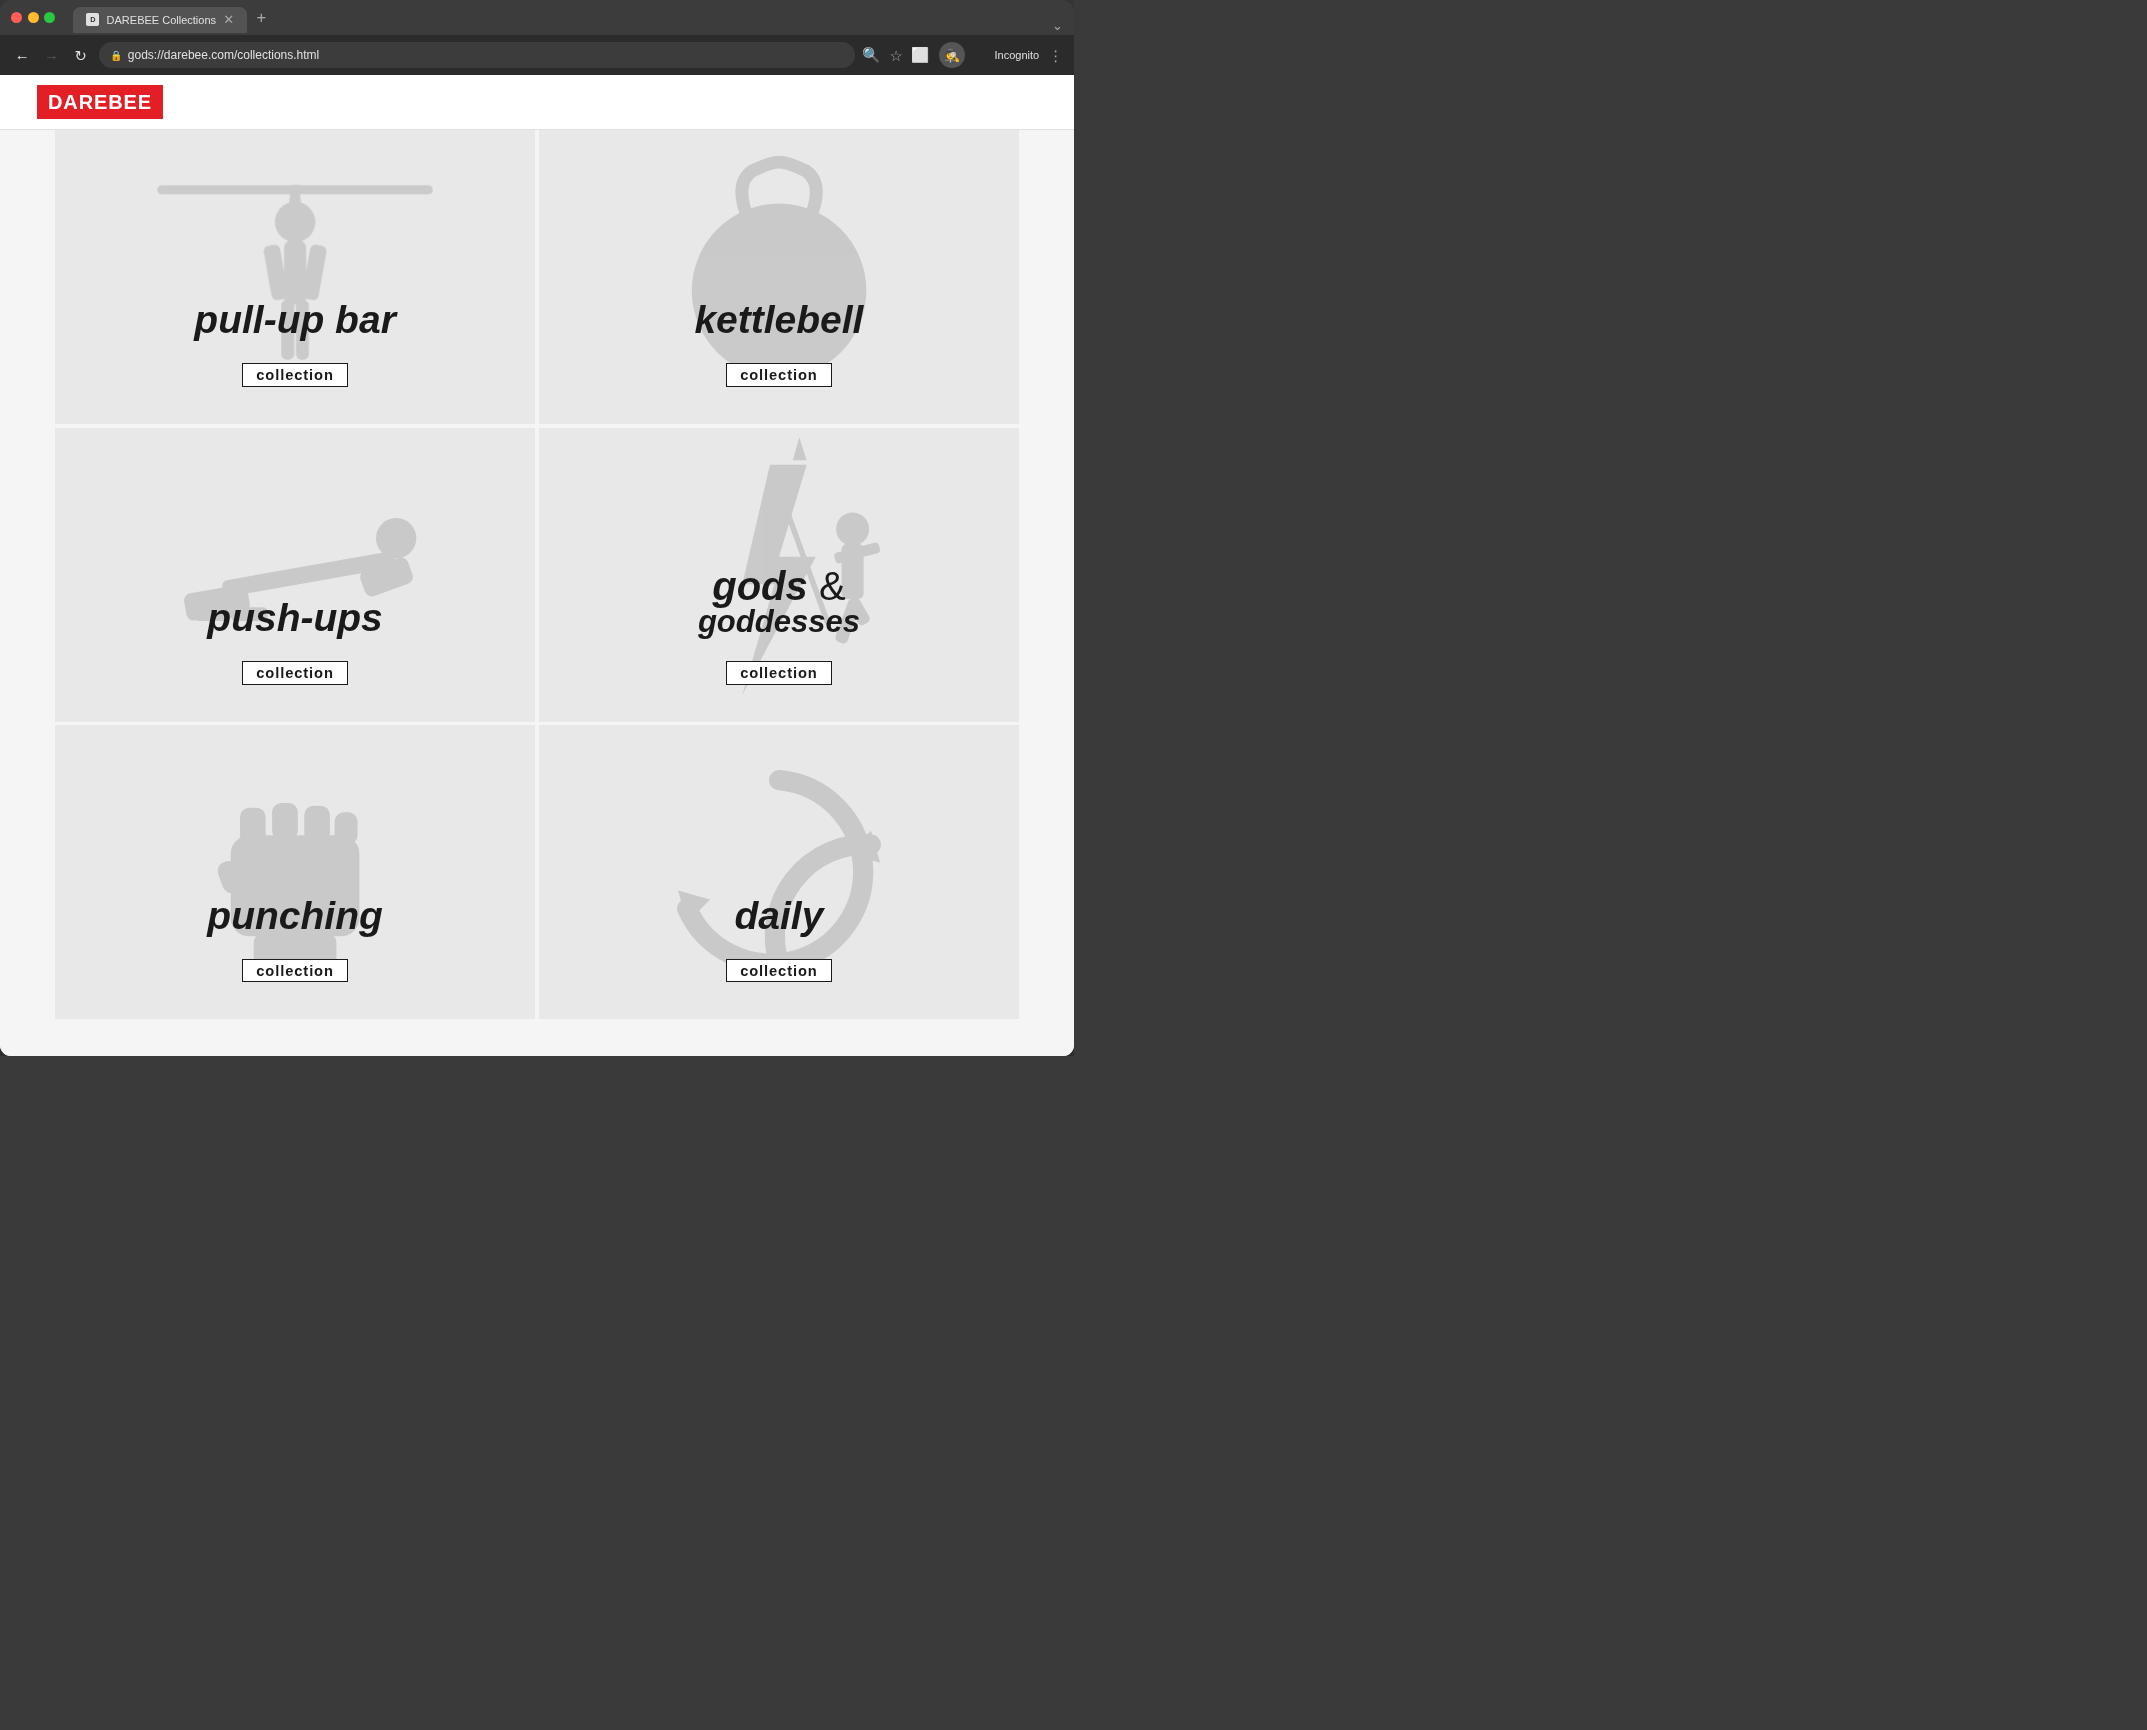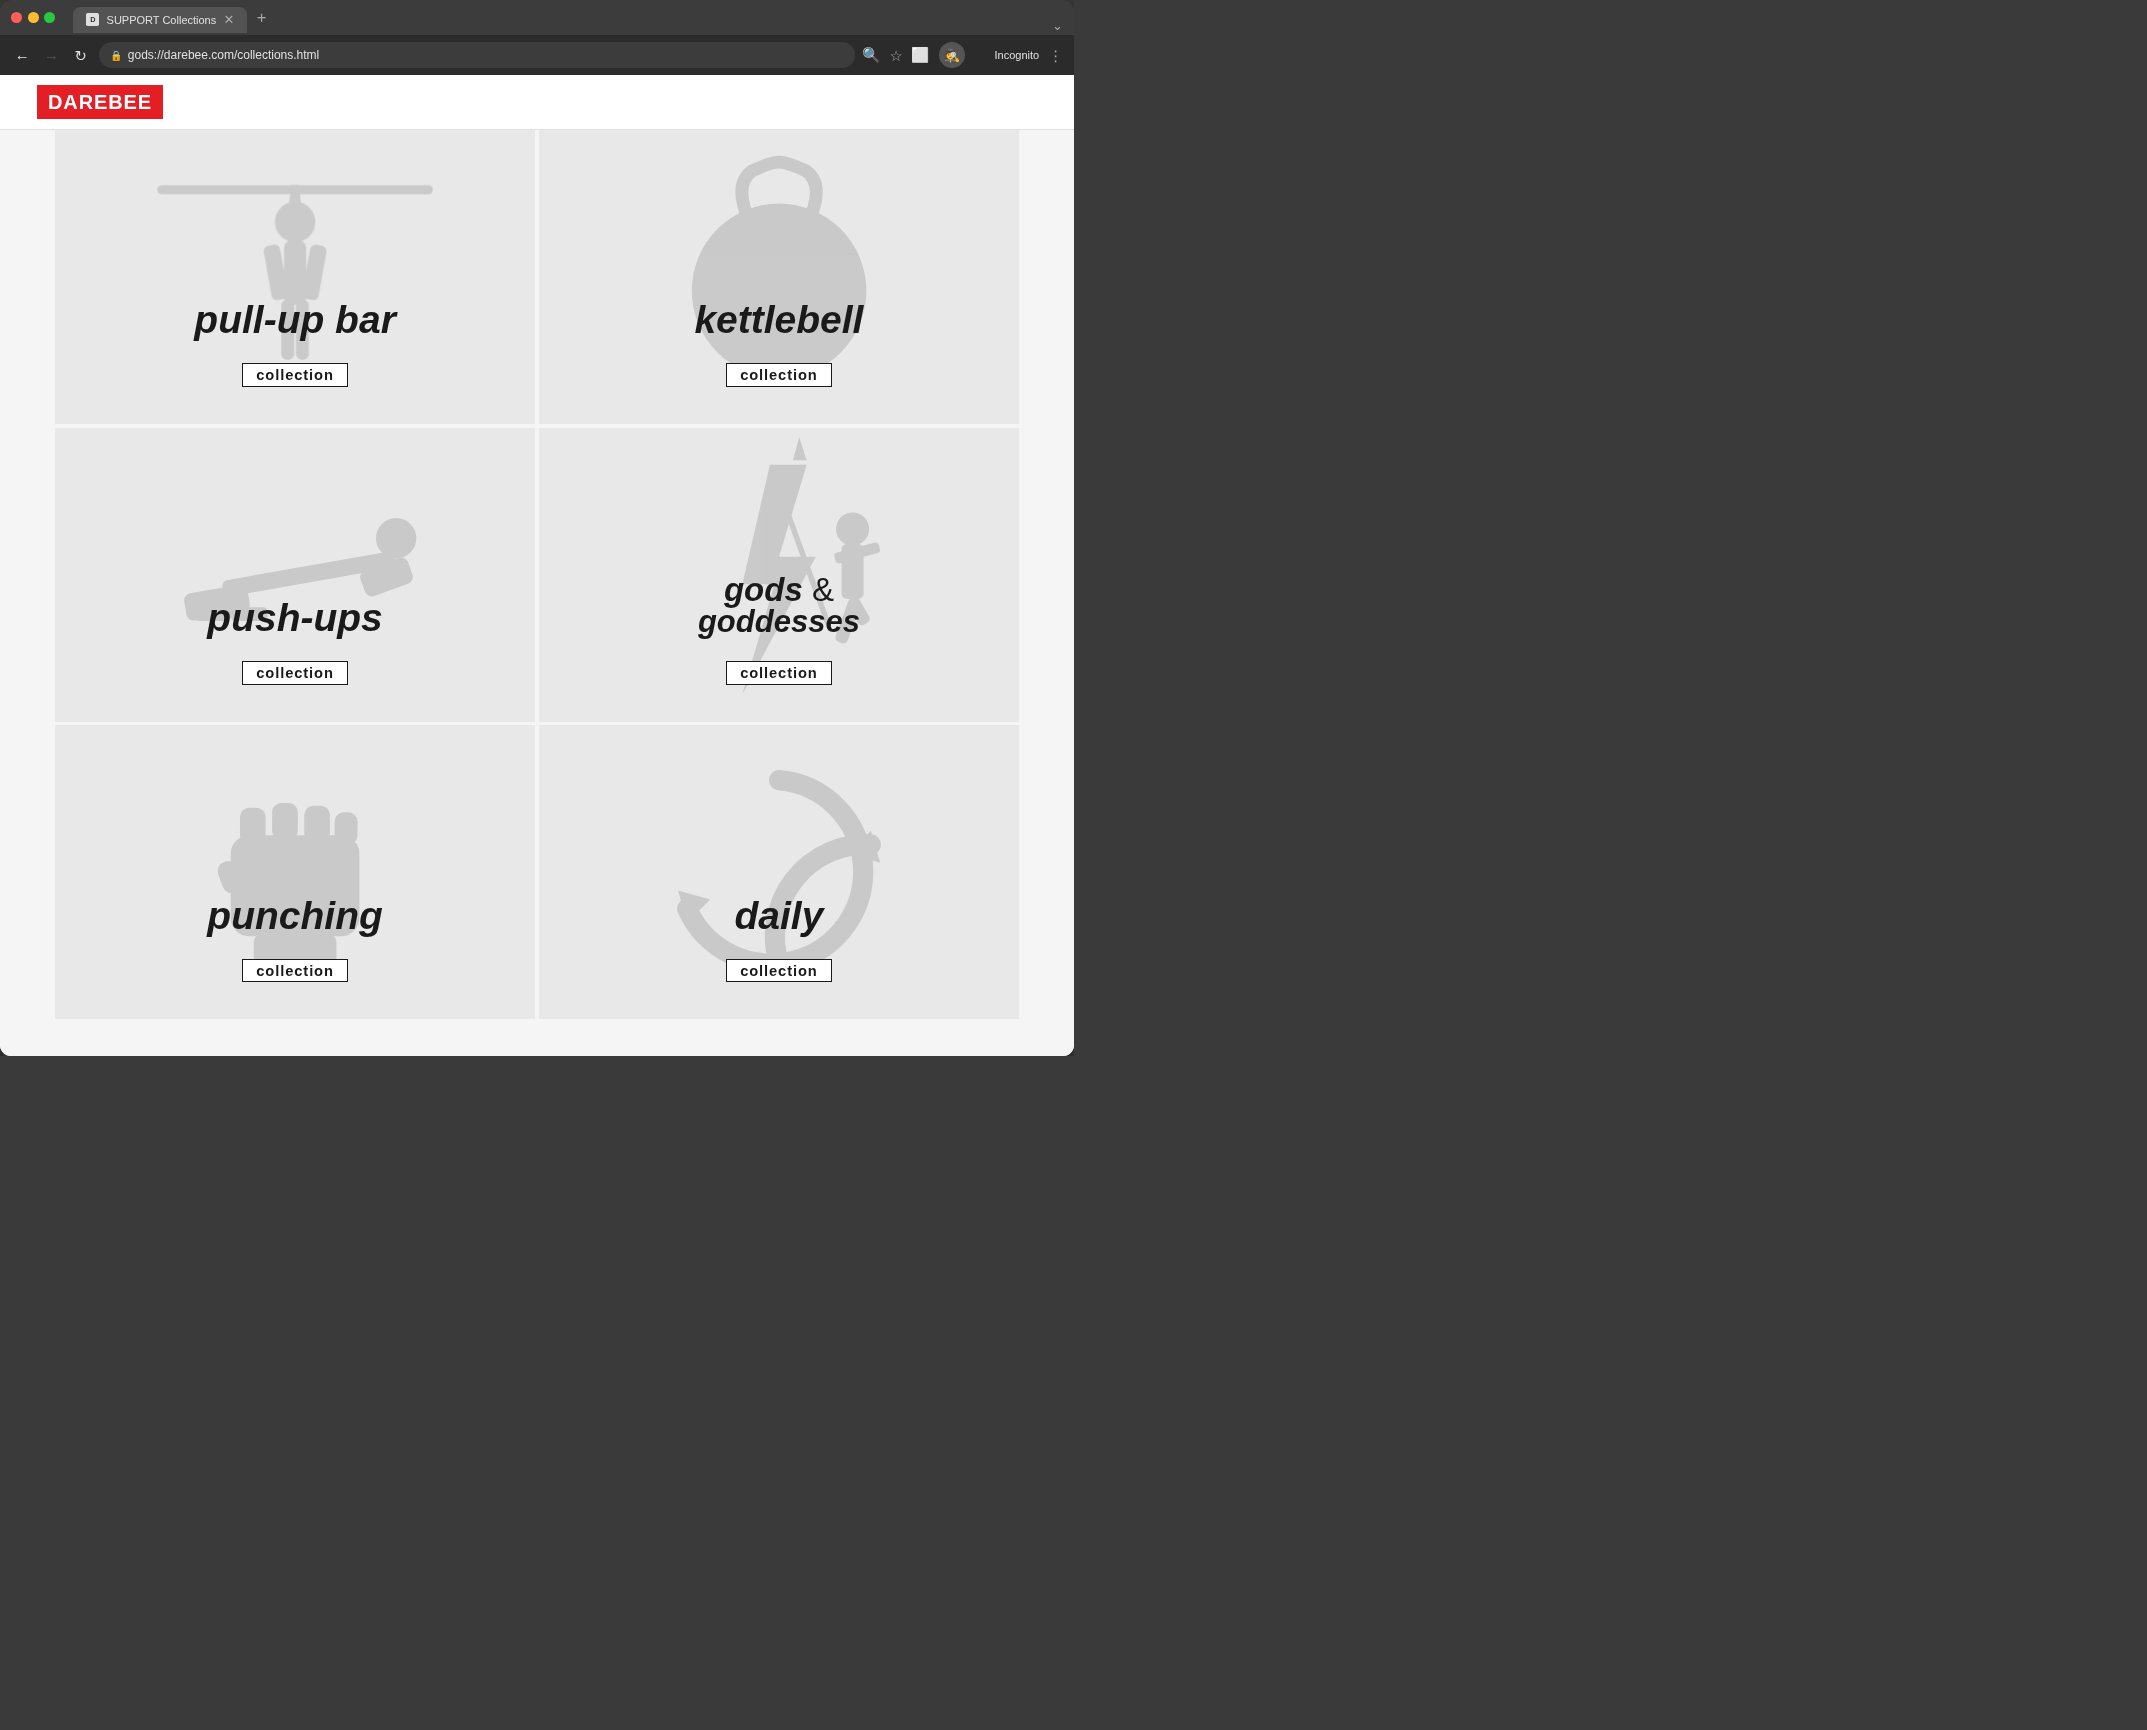--- a/index.html
+++ b/index.html
@@ -307,21 +307,21 @@
 
   <div class="title-bar">
     <div class="traffic-lights">
       <div class="traffic-light close"></div>
       <div class="traffic-light minimize"></div>
       <div class="traffic-light maximize"></div>
     </div>
     <div class="tab-bar">
       <div class="tab">
         <div class="tab-favicon">D</div>
-        <span>SUPPORT Collections</span>
+        <span>DAREBEE Collections</span>
         <span class="tab-close">✕</span>
       </div>
       <div class="tab-new">+</div>
       <div class="tab-menu-arrow">⌄</div>
     </div>
   </div>
 
   <div class="address-bar">
     <span class="nav-btn active">←</span>
     <span class="nav-btn disabled">→</span>
@@ -418,21 +418,21 @@
               <rect x="268" y="126" width="24" height="60" rx="6"></rect>
               <rect x="260" y="130" width="50" height="12" rx="4" transform="rotate(-15 285 136)"></rect>
               <rect x="268" y="185" width="14" height="50" rx="5" transform="rotate(20 275 210)"></rect>
               <rect x="280" y="185" width="14" height="30" rx="5" transform="rotate(-30 287 200)"></rect>
 
               <rect x="220" y="40" width="6" height="180" rx="3" transform="rotate(-20 223 130)"></rect>
               <polygon points="215,35 230,35 222,10"></polygon>
             </g>
           </svg>
           <div class="card-content">
-            <span class="card-title" style="font-size:33px; display:block;">gods <span class="card-title-ampersand">&amp;</span></span>
+            <span class="card-title" style="font-size:40px; display:block;">gods <span class="card-title-ampersand">&amp;</span></span>
             <span class="card-title" style="font-size:31px; display:block;">goddesses</span>
             <div class="card-subtitle">collection</div>
           </div>
         </div>
 
         <div class="collection-card">
           <svg class="bg-svg" viewBox="0 0 400 320">
             <g opacity="0.13" fill="#000">
 
               <rect x="130" y="120" width="140" height="110" rx="20"></rect>

